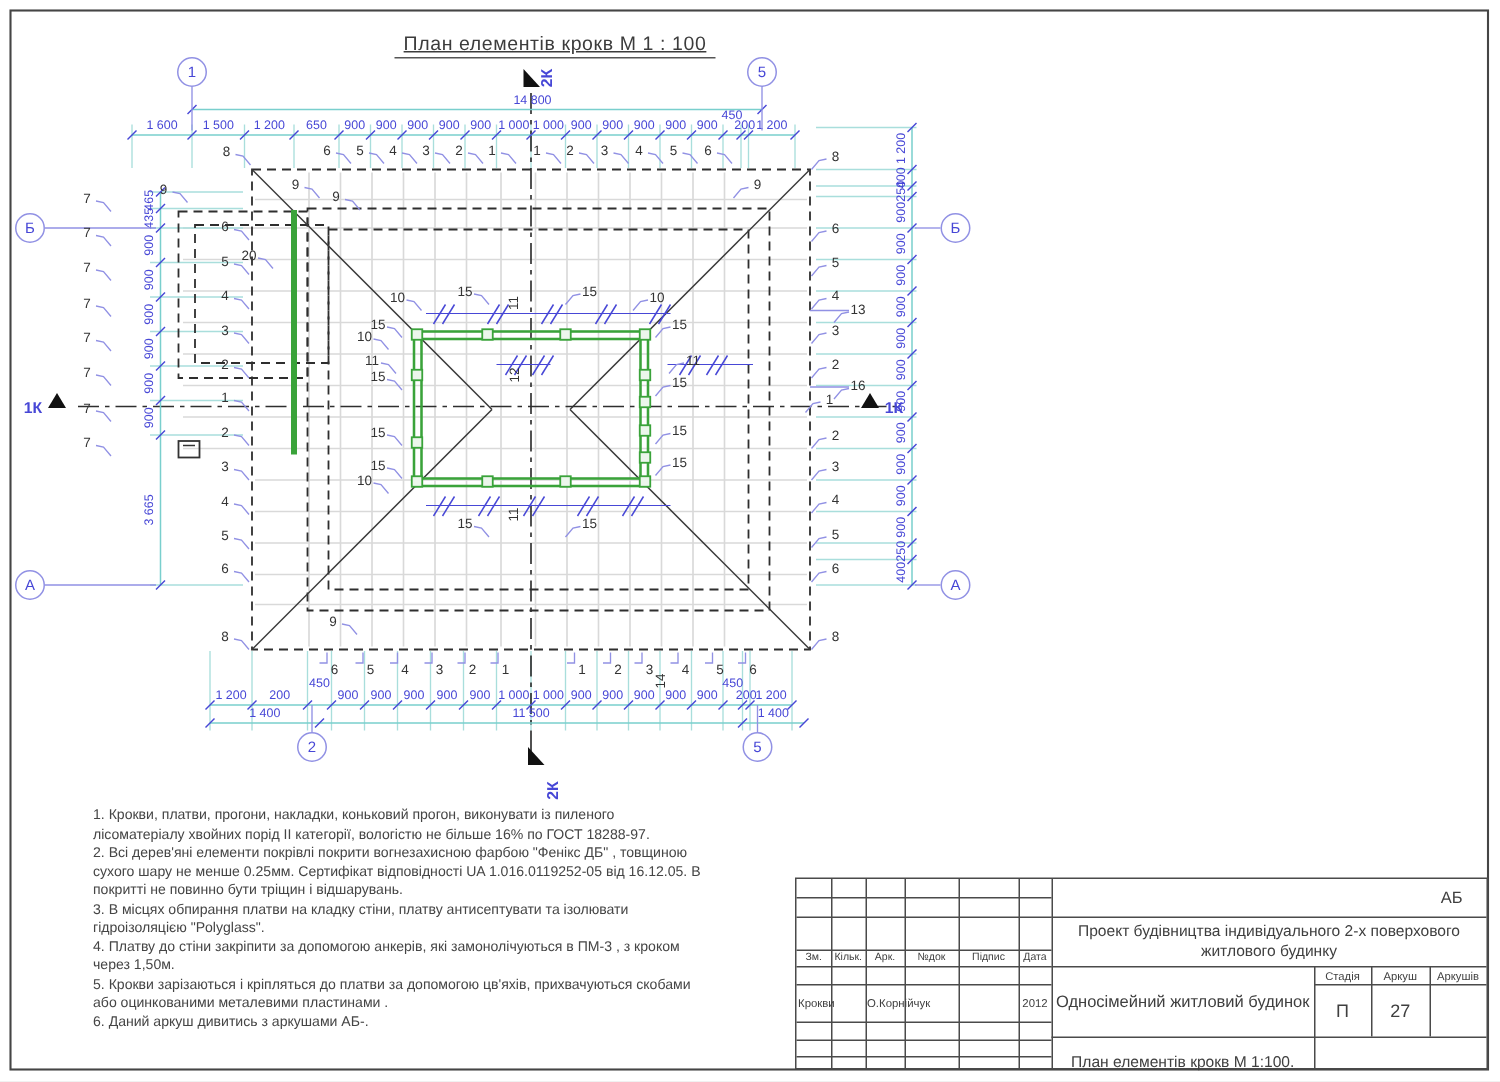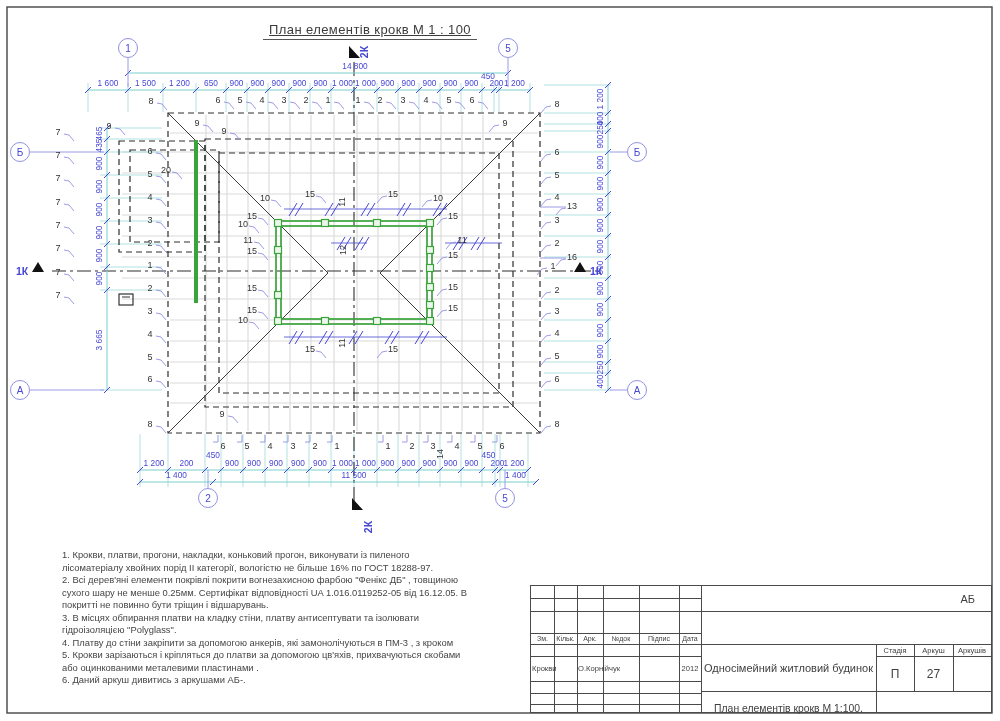--- a/index.html
+++ b/index.html
@@ -2,21 +2,21 @@
 <html><head>
 <meta charset="utf-8">
 <style>
   html,body{margin:0;padding:0;background:#e8e8e8;}
   #sheet{position:relative;width:1000px;height:721px;background:#ffffff;overflow:hidden;
          font-family:"Liberation Sans", sans-serif;}
   #plan-svg{position:absolute;left:0;top:0;}
   #dwg-title{position:absolute;left:240px;top:20px;width:260px;text-align:center;}
   #dwg-title span{display:inline-block;font-size:13px;letter-spacing:.4px;color:#3c3c3c;
          border-bottom:1.3px solid #555;padding:0 6px 2px 6px;text-decoration:underline;}
-  #notes{position:absolute;left:62px;top:549px;width:478px;font-size:9.4px;
+  #notes{position:absolute;left:62px;top:537px;width:478px;font-size:9.4px;
          line-height:12.55px;color:#454545;}
   .tblock{position:absolute;left:530px;top:585px;width:460px;height:126px;
           border:1.4px solid #4a4a4a;color:#3f3f3f;}
   .vl{position:absolute;width:1px;background:#4a4a4a;}
   .hl{position:absolute;height:1px;background:#4a4a4a;}
   .tc{position:absolute;display:flex;align-items:center;justify-content:center;
       text-align:center;overflow:hidden;}
 </style>
 </head>
 <body>
@@ -570,20 +570,21 @@
 
   <div id="notes">
       <div>1. Крокви, платви, прогони, накладки, коньковий прогон, виконувати із пиленого</div>
       <div>лісоматеріалу хвойних порід ІІ категорії, вологістю не більше 16% по  ГОСТ 18288-97.</div>
       <div>2. Всі дерев'яні елементи покрівлі покрити  вогнезахисною фарбою "Фенікс ДБ" , товщиною</div>
       <div>сухого шару не менше 0.25мм. Сертифікат відповідності UA 1.016.0119252-05 від 16.12.05. В</div>
       <div>покритті не повинно бути тріщин і відшарувань.</div>
       <div>3. В місцях обпирання платви на кладку стіни, платву антисептувати та ізолювати</div>
       <div>гідроізоляцією "Polyglass".</div>
       <div>4. Платву до стіни закріпити за допомогою анкерів, які замонолічуються в ПМ-3 , з кроком</div>
+      <div>через 1,50м.</div>
       <div>5. Крокви зарізаються і кріпляться до платви за допомогою цв'яхів, прихвачуються скобами</div>
       <div>або оцинкованими металевими пластинами .</div>
       <div>6. Даний аркуш дивитись з аркушами АБ-.</div>
     </div>
 
   <div class="tblock">
 
     <div class="vl" style="left:23px;top:0;height:126px"></div>
     <div class="vl" style="left:46px;top:0;height:126px"></div>
     <div class="vl" style="left:72px;top:0;height:126px"></div>
@@ -602,20 +603,21 @@
 
     <div class="hl" style="left:170px;top:25px;width:290px"></div>
     <div class="hl" style="left:170px;top:58px;width:290px"></div>
     <div class="hl" style="left:170px;top:105px;width:290px"></div>
     <div class="vl" style="left:345px;top:58px;height:68px"></div>
     <div class="hl" style="left:345px;top:70px;width:115px"></div>
     <div class="vl" style="left:383px;top:58px;height:47px"></div>
     <div class="vl" style="left:422px;top:58px;height:47px"></div>
 
     <div class="tc" style="left:170px;top:0;width:274px;height:25px;justify-content:flex-end;padding-right:14px;font-size:11px">АБ</div>
+    <div class="tc" style="left:174px;top:26px;width:282px;height:31px;font-size:10.4px;line-height:13px">Проект будівництва індивідуального 2-х поверхового житлового будинку</div>
     <div class="tc" style="left:0;top:47px;width:23px;height:11px;font-size:7px">Зм.</div>
     <div class="tc" style="left:23px;top:47px;width:23px;height:11px;font-size:7px">Кільк.</div>
     <div class="tc" style="left:46px;top:47px;width:26px;height:11px;font-size:7px">Арк.</div>
     <div class="tc" style="left:72px;top:47px;width:36px;height:11px;font-size:7px">№док</div>
     <div class="tc" style="left:108px;top:47px;width:40px;height:11px;font-size:7px">Підпис</div>
     <div class="tc" style="left:148px;top:47px;width:22px;height:11px;font-size:7px">Дата</div>
     <div class="tc" style="left:1px;top:70px;width:45px;height:25px;font-size:7.6px;justify-content:flex-start">Крокви</div>
     <div class="tc" style="left:47px;top:70px;width:60px;height:25px;font-size:7.6px;justify-content:flex-start">О.Корнійчук</div>
     <div class="tc" style="left:148px;top:70px;width:22px;height:25px;font-size:7.6px">2012</div>
     <div class="tc" style="left:172px;top:58px;width:171px;height:47px;font-size:11px">Односімейний житловий будинок</div>

